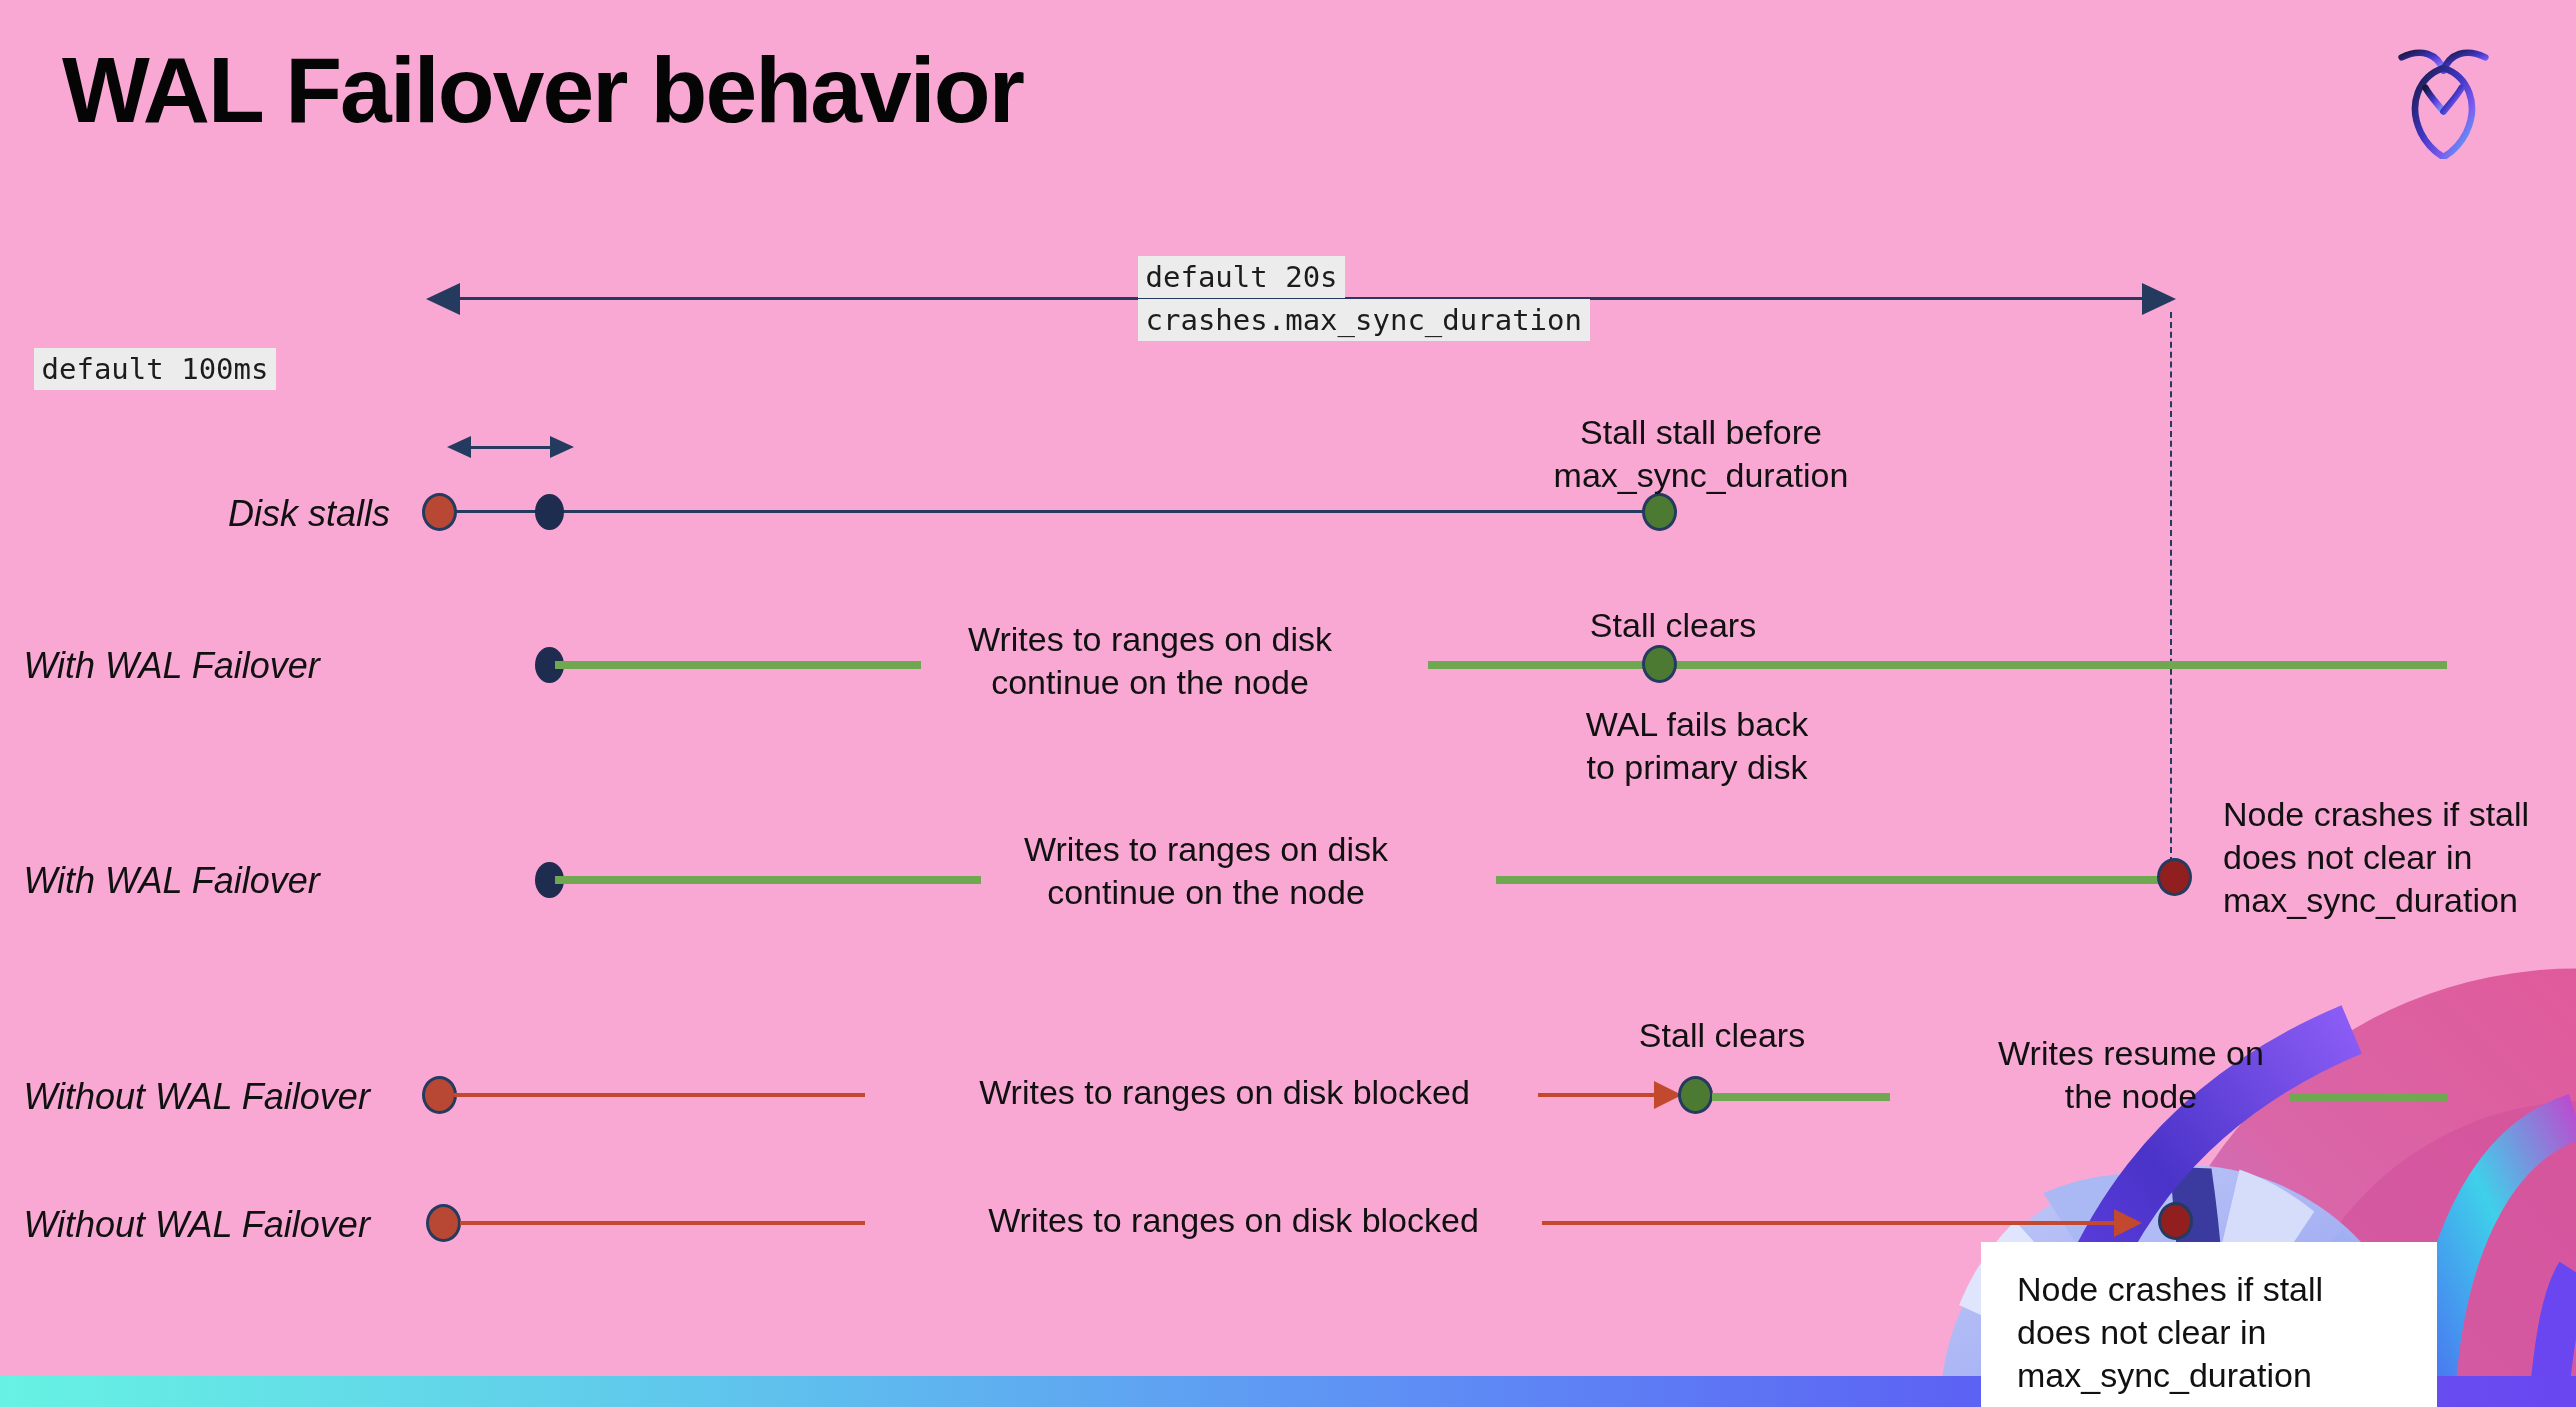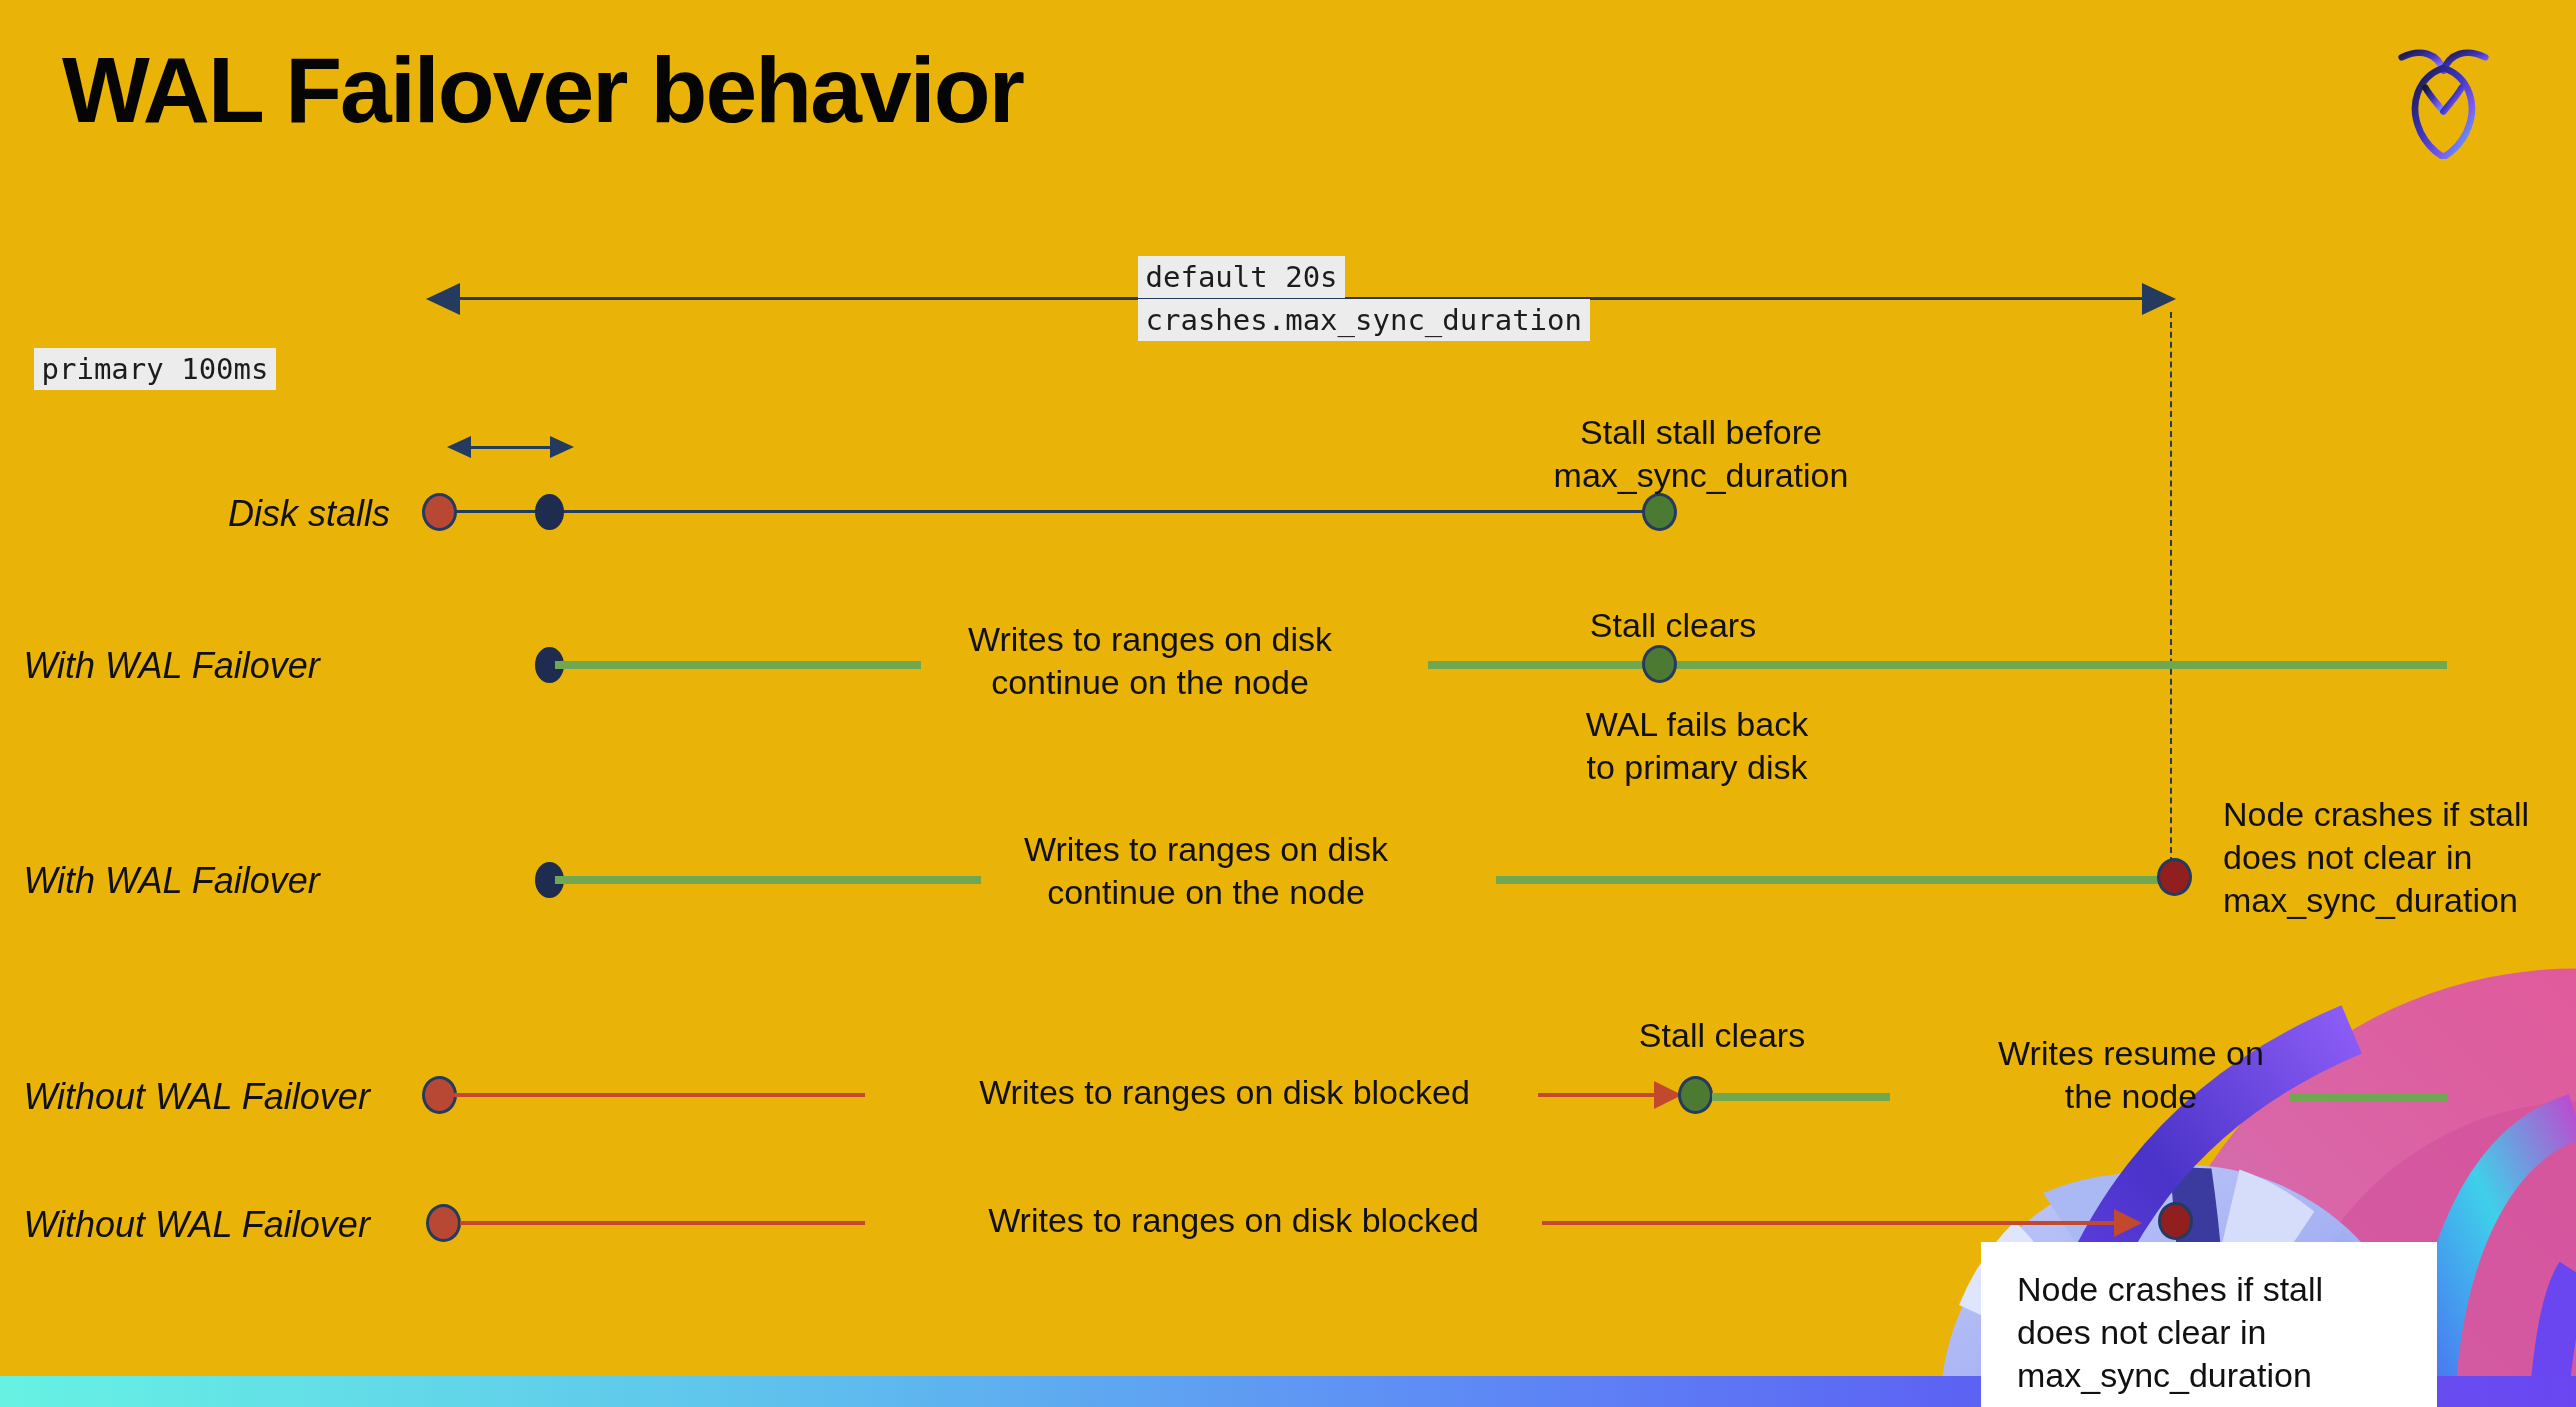--- a/index.html
+++ b/index.html
@@ -1,18 +1,18 @@
 <!DOCTYPE html>
 <html style="--navy: #243a5e; --dot_navy: #1e2d4f; --dot_ring: #243a5e; --green: #6fa850; --dot_green: #4c7a33; --red: #c2492d; --dot_red: #b84733; --dot_darkred: #921f1f; --label_bg: #ececec; --bar_gradient_start: #66f2e3; --bar_gradient_mid: #5e8ef5; --bar_gradient_end: #6a46f0;font-size:15px"><head>
 <meta charset="utf-8">
 <style>
   html,body{margin:0;padding:0;background:#ffffff;}
   #slide{
     position:relative;width:2576px;height:1408px;overflow:hidden;
-    background:#eab308;font-family:"Liberation Sans",sans-serif;color:#101010;
+    background:#f9a8d4;font-family:"Liberation Sans",sans-serif;color:#101010;
   }
   .abs{position:absolute;}
   
   #title{
     left:62px;top:37px;font-size:93px;font-weight:bold;letter-spacing:-1.9px;color:#050505;
   }
   
   .cfg{
     font-family:"DejaVu Sans Mono",monospace;font-size:29px;color:#1c1c1c;
     background:#ececec;padding:2.8px 7.5px;white-space:nowrap;line-height:36px;
@@ -126,21 +126,21 @@
   </svg>
 
   <div class="abs hline navy-line" style="left:432px;top:297px;width:1740px;"></div>
   <div class="abs ah left" style="left:426px;top:283px;"></div>
   <div class="abs ah right" style="left:2142px;top:283px;"></div>
   <div class="abs cfg" style="left:1138px;top:256px;">default 20s</div>
   <div class="abs cfg" style="left:1138px;top:299px;">crashes.max_sync_duration</div>
 
   <div class="abs dashv" style="left:2170px;top:312px;height:551px;"></div>
 
-  <div class="abs cfg" style="left:34px;top:348px;">primary 100ms</div>
+  <div class="abs cfg" style="left:34px;top:348px;">default 100ms</div>
   <div class="abs hline navy-line" style="left:460px;top:446px;width:97px;"></div>
   <div class="abs ah sm-left" style="left:447px;top:436px;"></div>
   <div class="abs ah sm-right" style="left:550px;top:436px;"></div>
 
   <div class="abs rowlabel" style="left:228px;top:493px;">Disk stalls</div>
   <div class="abs hline navy-line" style="left:437px;top:510px;width:1222px;"></div>
   <div class="abs dot ring red" style="left:422px;top:493px;"></div>
   <div class="abs dot navy" style="left:535px;top:494px;"></div>
   <div class="abs dot ring green" style="left:1642px;top:493px;"></div>
   <div class="abs note" style="left:1514px;top:411px;width:374px;">Stall stall before

